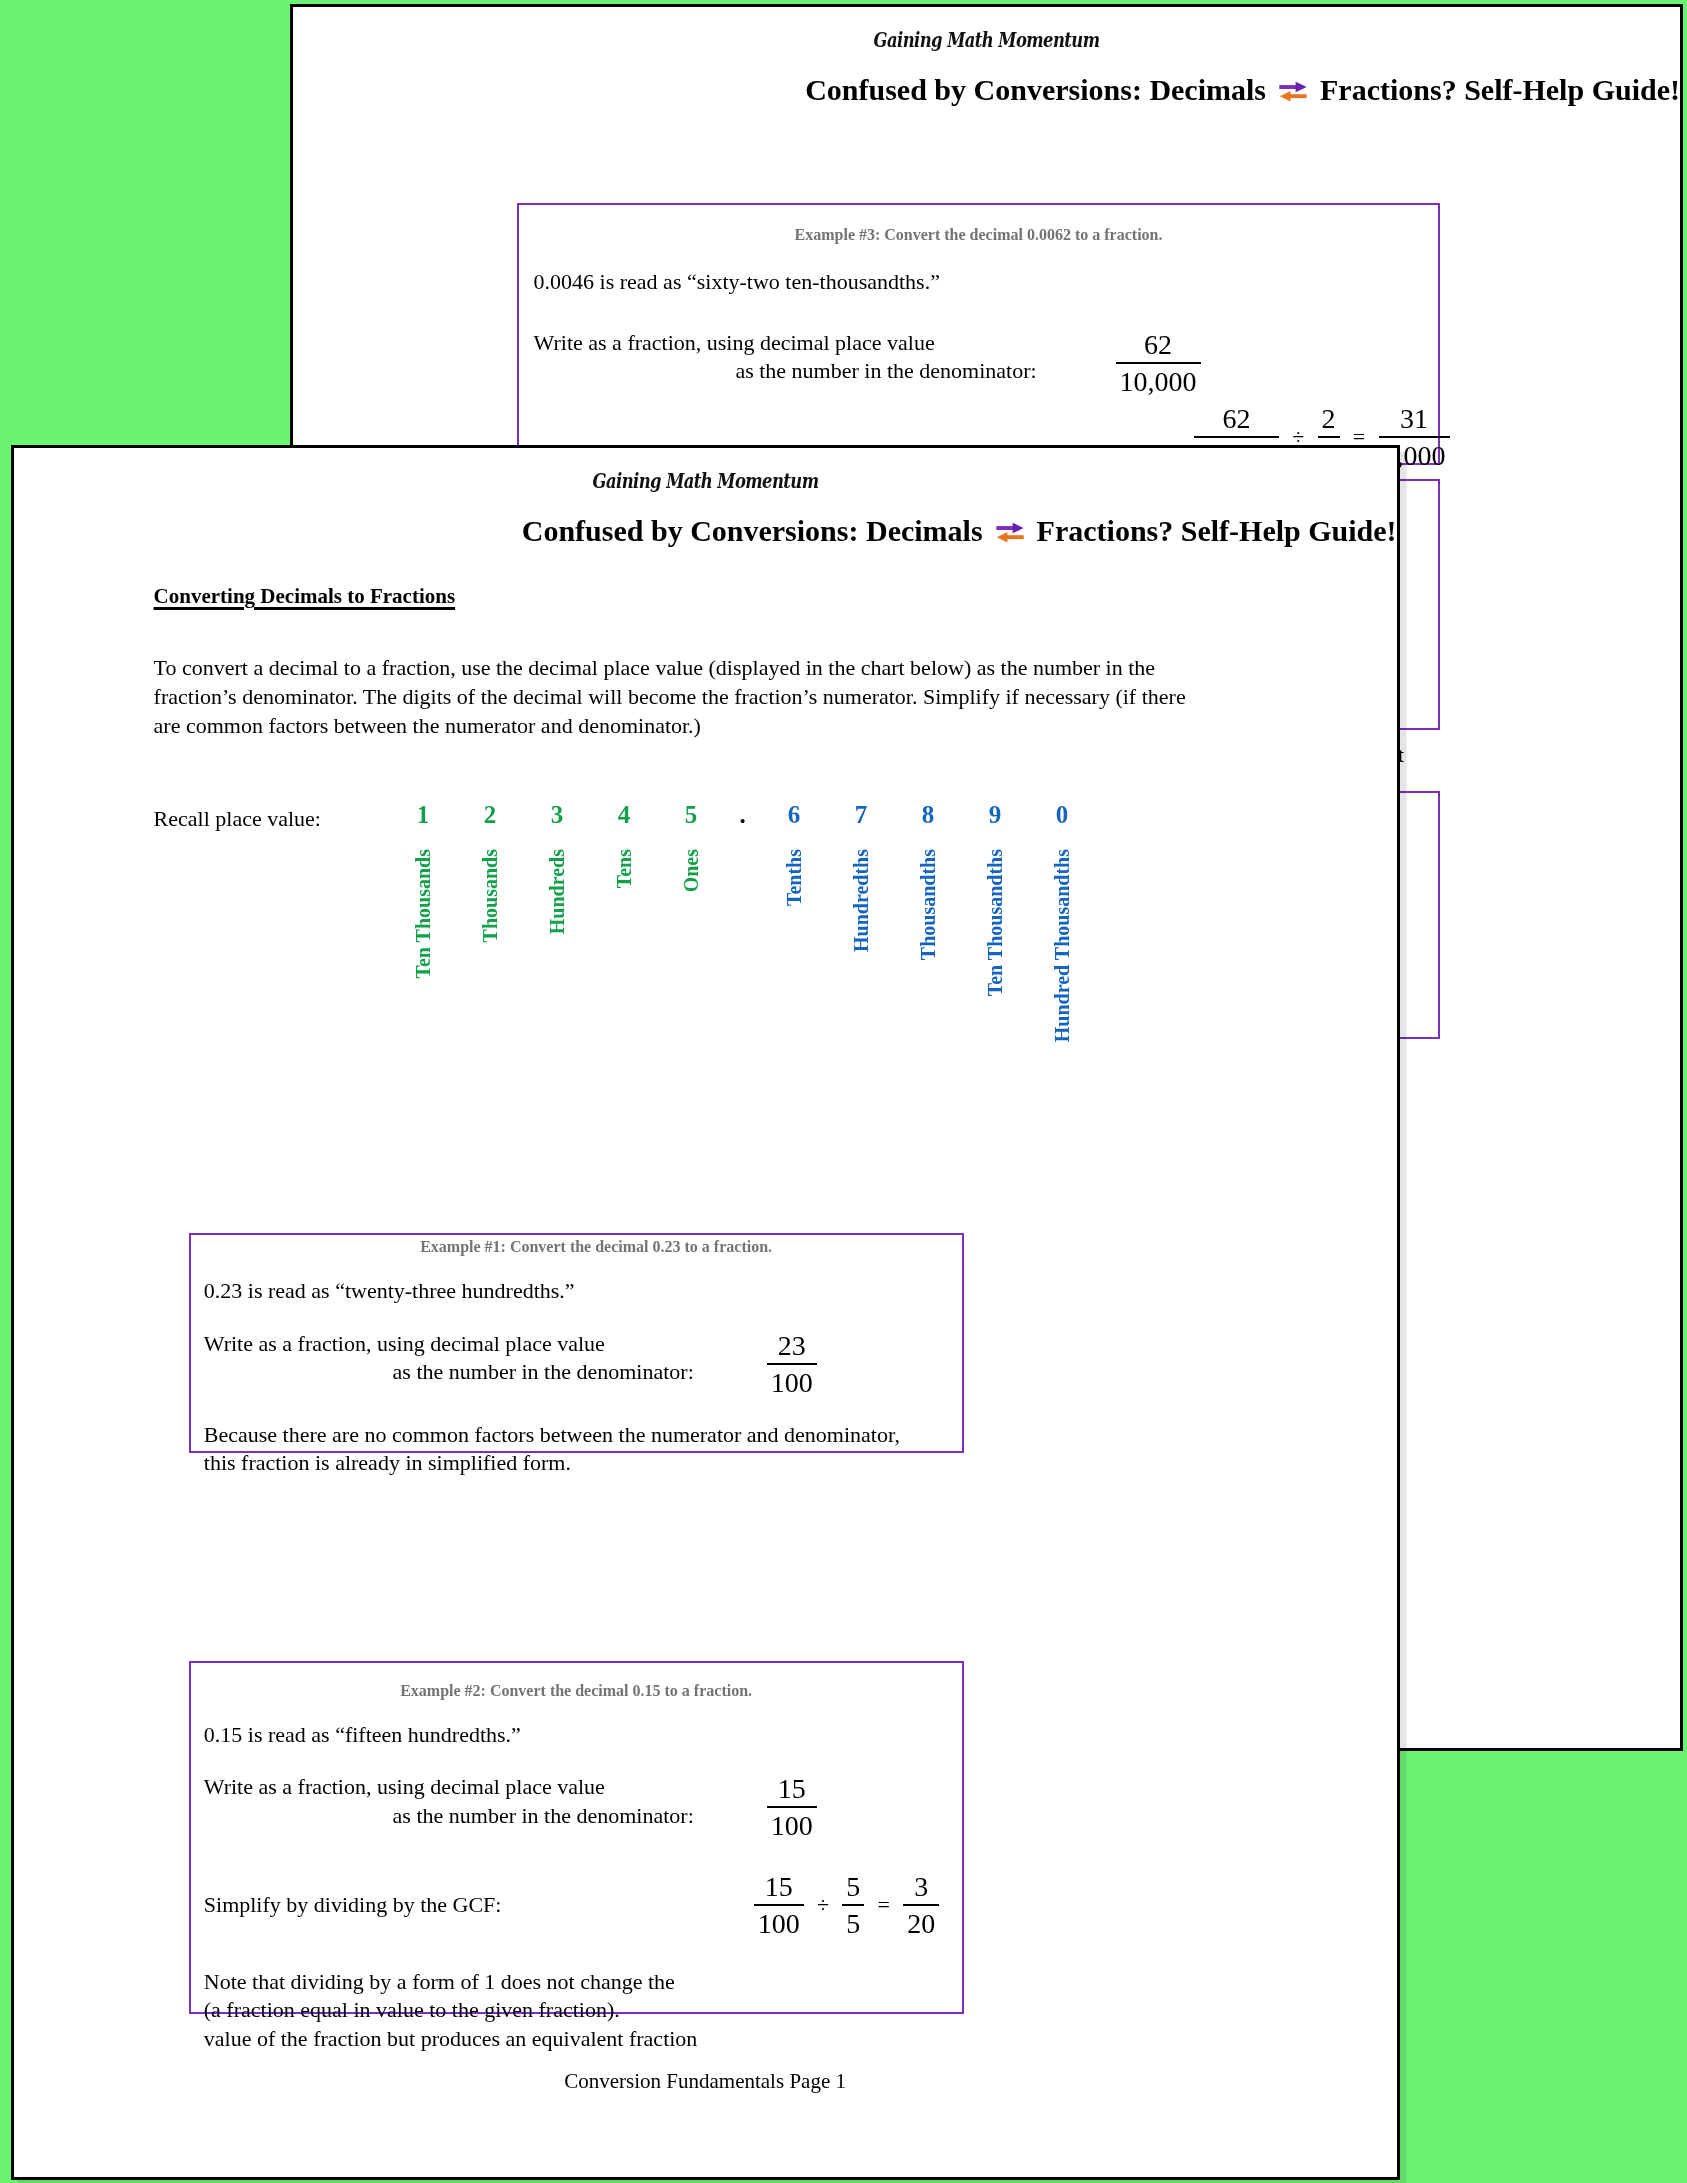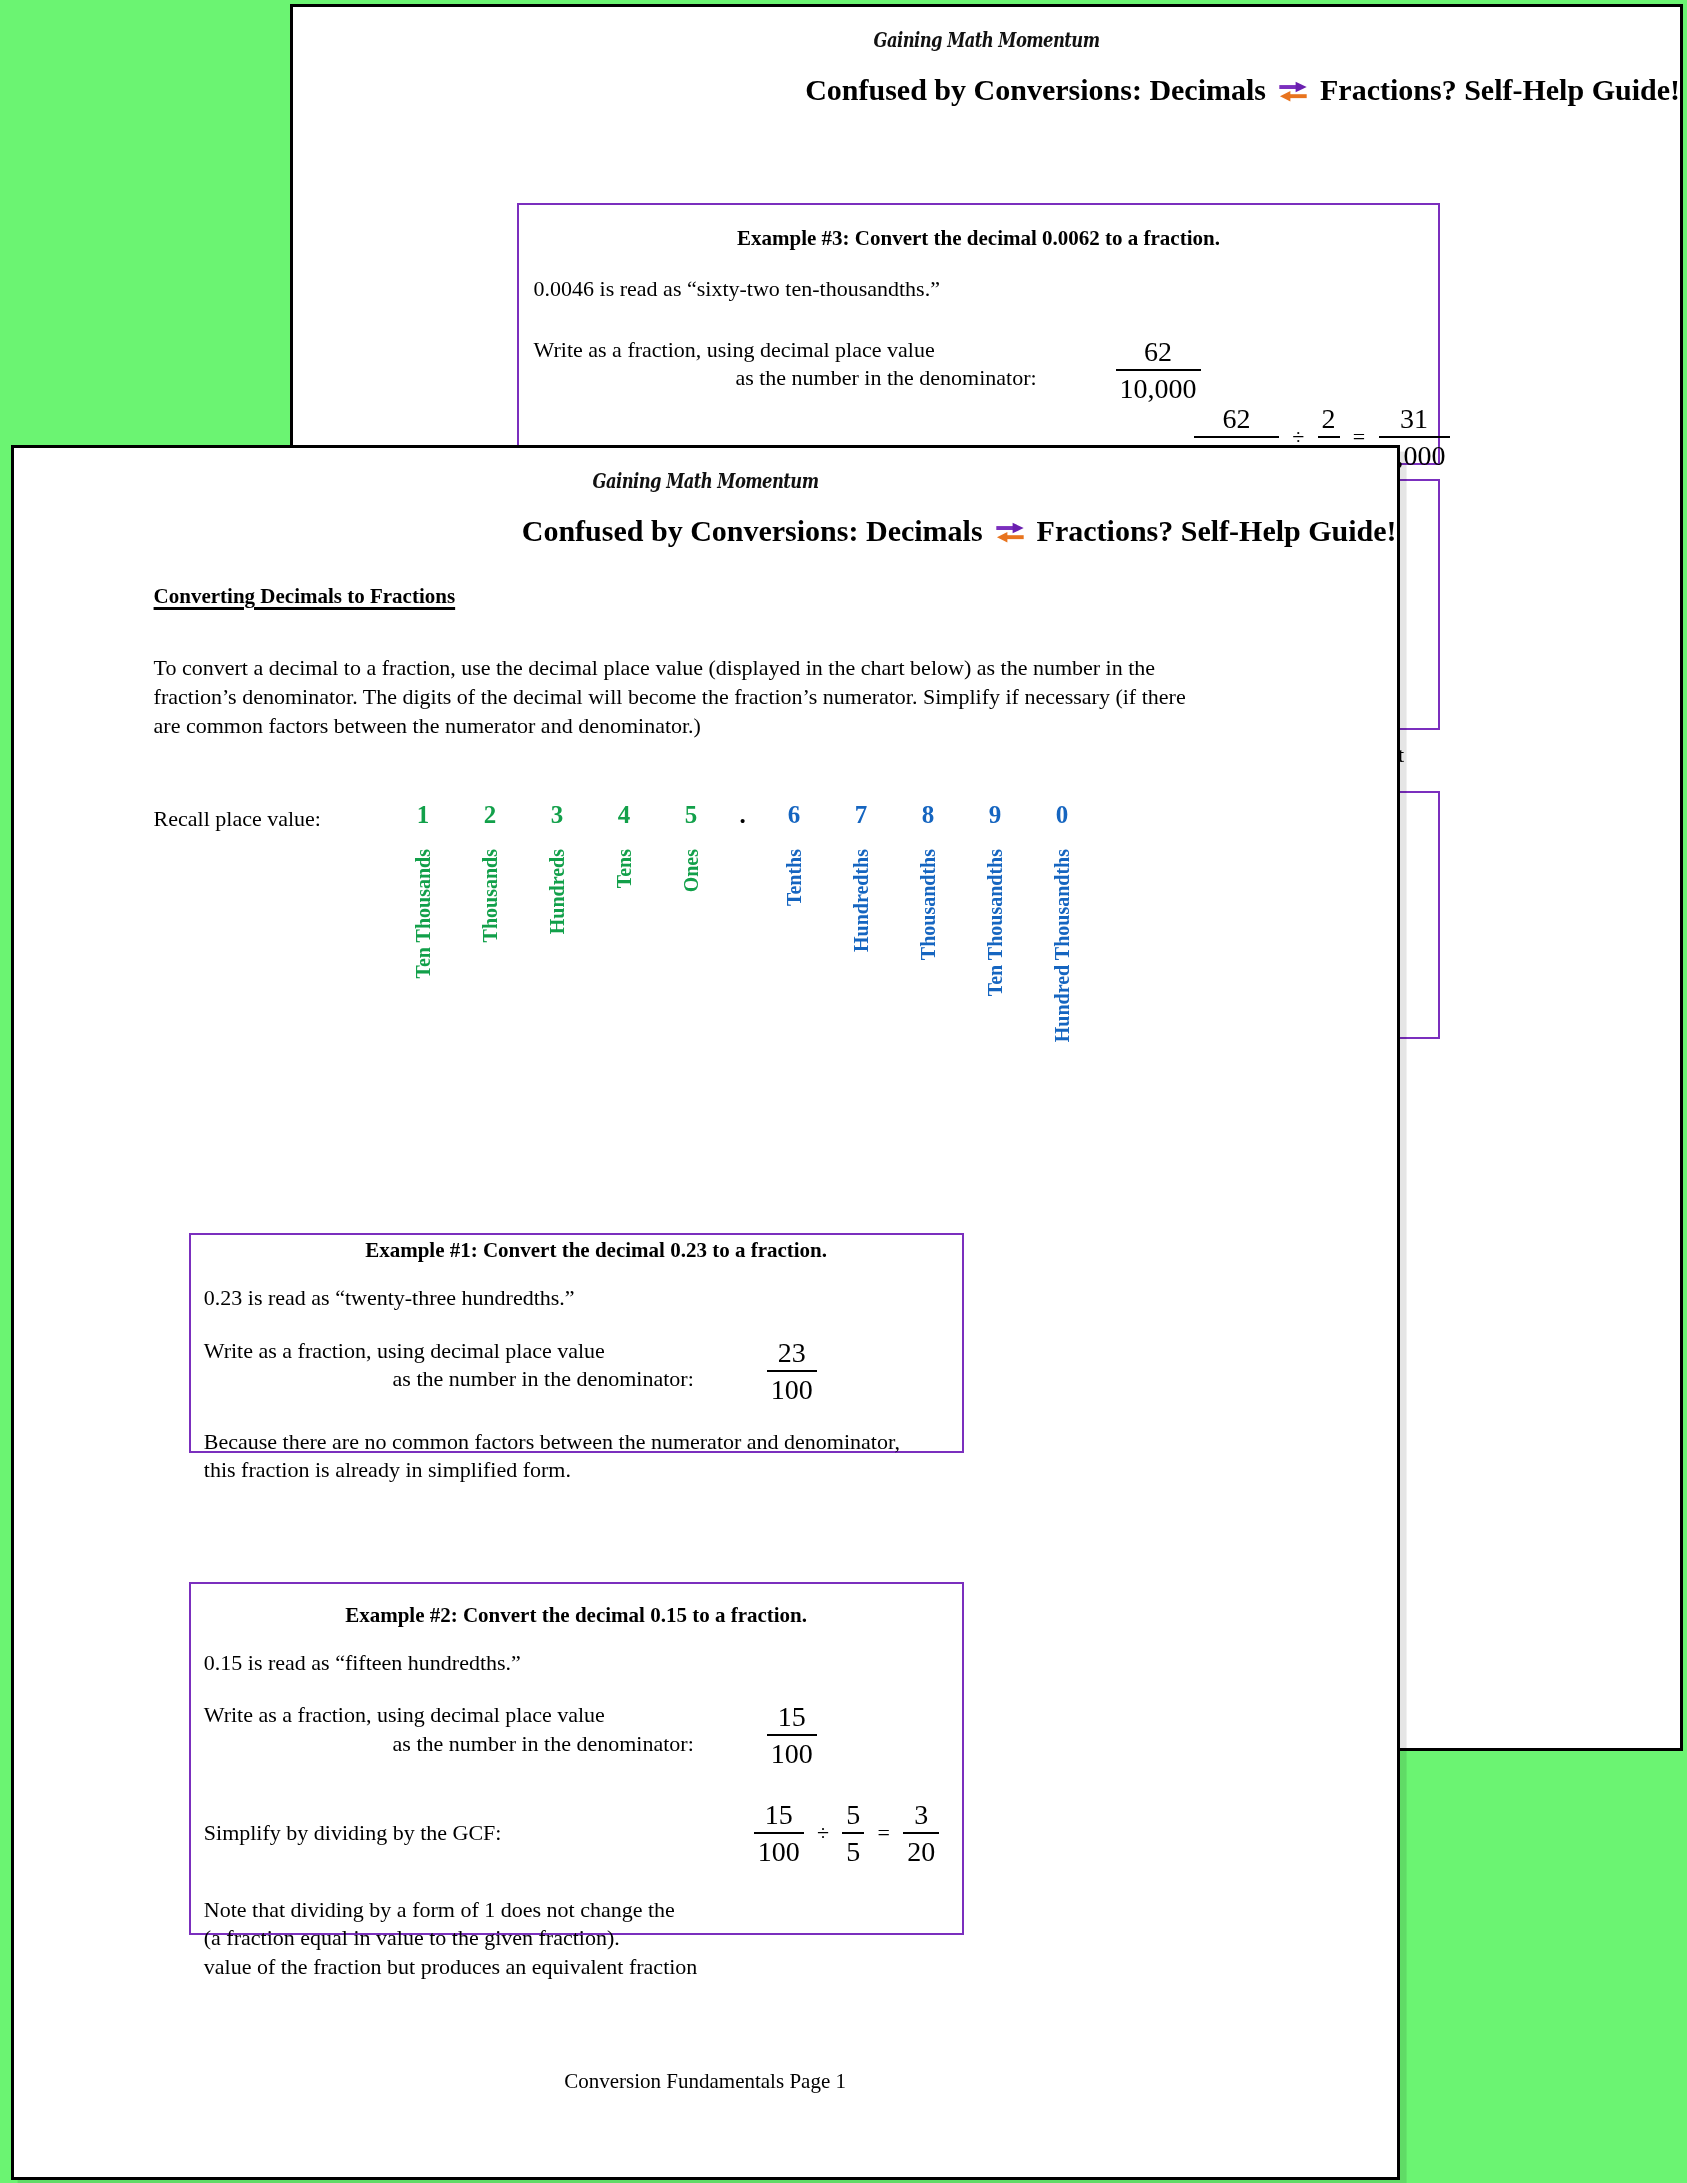--- a/index.html
+++ b/index.html
@@ -121,22 +121,22 @@
   
   .ex-box{
     border:2.6px solid #7B2FBE;
     box-sizing:border-box;
     position:absolute;
     background:#fff;
   }
   .ex-title{
     text-align:center;
     font-weight:bold;
-    font-size:21px;
-    color:#000000;
+    font-size:16px;
+    color:#737373;
   }
   .ex-line{
     font-size:22px;
     color:#000;
     line-height:1.3;
   }
   .two-col{display:flex;align-items:flex-start;}
   .left-col{flex:0 0 auto;}
   .right-col{flex:0 0 auto;}
 
@@ -336,21 +336,21 @@
             <span class="den">100</span>
           </span>
         </div>
       </div>
       <div style="margin:22.5px 0 0 13.2px;">
         <div class="ex-line">Because there are no common factors between the numerator and denominator,</div>
         <div class="ex-line">this fraction is already in simplified form.</div>
       </div>
     </div>
 
-    <div class="ex-box" style="left:175px; top:1134px; width:775px; height:353px;">
+    <div class="ex-box" style="left:175px; top:1213px; width:775px; height:353px;">
       <div class="ex-title" style="margin-top:18.5px;">Example #2:  Convert the decimal 0.15 to a fraction.</div>
       <div class="ex-line" style="margin:21px 0 0 13.2px;">0.15 is read as “fifteen hundredths.”</div>
       <div class="two-col" style="margin-top:24px;">
         <div class="left-col" style="margin-left:13.2px;width:490px;">
           <div class="ex-line">Write as a fraction, using decimal place value</div>
           <div class="ex-line" style="text-align:right;">as the number in the denominator:</div>
         </div>
         <div class="right-col" style="margin-left:73px;">
           <span class="frac">
             <span class="num">15</span>

